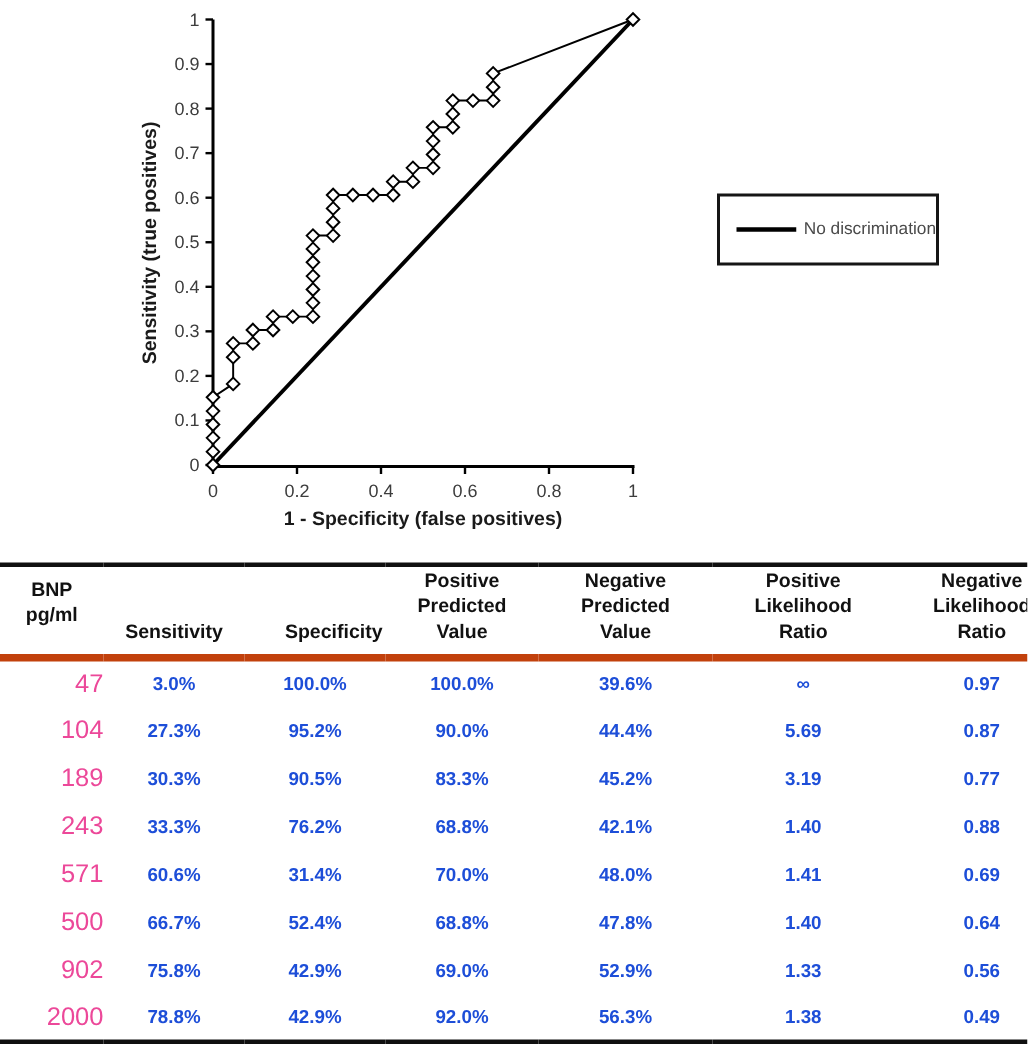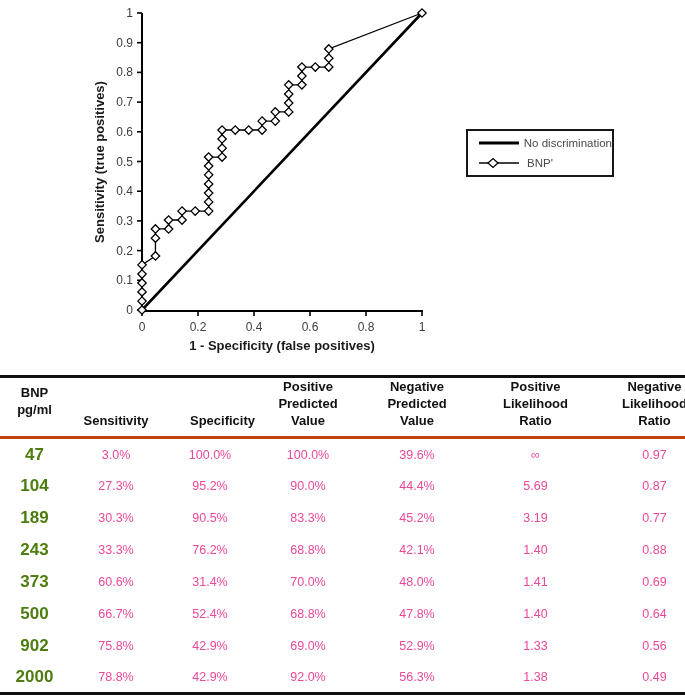--- a/index.html
+++ b/index.html
@@ -3,46 +3,47 @@
 <meta charset="utf-8">
 <style>
   html,body{margin:0;padding:0;background:#fff;}
   #stage{
     position:relative;width:685px;height:696px;background:#ffffff;
     font-family:"Liberation Sans", sans-serif;overflow:hidden;
   }
   
   #chart-svg{position:absolute;left:0;top:0;}
   #legend{
-    position:absolute;left:466px;top:129px;width:148px;height:48px;
+    position:absolute;left:478px;top:129px;width:148px;height:48px;
     border:2px solid #161616;background:#fff;box-sizing:border-box;
     display:flex;flex-direction:column;justify-content:center;
     padding-left:8px;gap:3px;
   }
   .legend-row{display:flex;align-items:center;height:17px;}
   .legend-label{font-size:11.5px;color:#4a4a4a;margin-left:5px;white-space:nowrap;}
   
   #stats-table{
     position:absolute;left:0;top:375px;width:685px;
     border-collapse:collapse;table-layout:fixed;
     border-top:3px solid #101010;border-bottom:3px solid #101010;
   }
   #stats-table thead tr{height:57px;}
   #stats-table th{
     font-size:13px;font-weight:bold;color:#111;text-align:center;
     vertical-align:bottom;padding:0 2px 7px 2px;line-height:1.32;
-    border-bottom:3px solid #c2410c;
+    border-bottom:5px solid #c2410c;
   }
   #stats-table th.bnp-head{vertical-align:middle;padding-bottom:12px;}
   #stats-table tbody tr{height:32px;}
   #stats-table td{
-    font-size:12.5px;color:#ec4899;text-align:center;vertical-align:middle;
+    font-size:12.5px;color:#1d4ed8;text-align:center;vertical-align:middle;
     padding:0;
-  }
-  #stats-table td.bnp-val{font-size:17px;font-weight:bold;color:#4d7c0f;}
+    font-weight:bold;
+  }
+  #stats-table td.bnp-val{font-size:17px;font-weight:normal;color:#ec4899;text-align:right;}
 </style>
 </head>
 <body>
 
 <div id="stage">
 
   <svg id="chart-svg" width="685" height="374">
       <line x1="142" y1="311" x2="423" y2="311" stroke="#000000" stroke-width="2"></line>
       <line x1="142" y1="311" x2="142" y2="13" stroke="#000000" stroke-width="2"></line>
       <line x1="137" y1="310" x2="142" y2="310" stroke="#000000" stroke-width="1.6"></line>
@@ -128,27 +129,20 @@
       <path d="M417.8 13 L422 8.8 L426.2 13 L422 17.2 Z" fill="#fff" stroke="#000000" stroke-width="1.3"></path>
     </svg>
 
   <div id="legend">
     <div class="legend-row">
       <svg width="46" height="12">
         <line x1="3" y1="6" x2="43" y2="6" stroke="#000" stroke-width="3"></line>
       </svg>
       <span class="legend-label">No discrimination</span>
     </div>
-    <div class="legend-row">
-      <svg width="46" height="12">
-        <line x1="3" y1="6" x2="43" y2="6" stroke="#000" stroke-width="1.4"></line>
-        <path d="M12 6 L17 1.5 L22 6 L17 10.5 Z" fill="#fff" stroke="#000" stroke-width="1.3"></path>
-      </svg>
-      <span class="legend-label">BNP'</span>
-    </div>
   </div>
 
   <table id="stats-table">
     <thead>
       <tr>
           <th class="bnp-head" style="width: 65px;">BNP<br>pg/ml</th>
           <th style="width: 90px;">Sensitivity</th>
           <th style="width: 90px; text-align: right;">Specificity</th>
           <th style="width: 98px;">Positive<br>Predicted<br>Value</th>
           <th style="width: 112px;">Negative<br>Predicted<br>Value</th>
@@ -187,21 +181,21 @@
         <tr>
           <td class="bnp-val">243</td>
           <td>33.3%</td>
           <td>76.2%</td>
           <td>68.8%</td>
           <td>42.1%</td>
           <td>1.40</td>
           <td>0.88</td>
         </tr>
         <tr>
-          <td class="bnp-val">373</td>
+          <td class="bnp-val">571</td>
           <td>60.6%</td>
           <td>31.4%</td>
           <td>70.0%</td>
           <td>48.0%</td>
           <td>1.41</td>
           <td>0.69</td>
         </tr>
         <tr>
           <td class="bnp-val">500</td>
           <td>66.7%</td>

